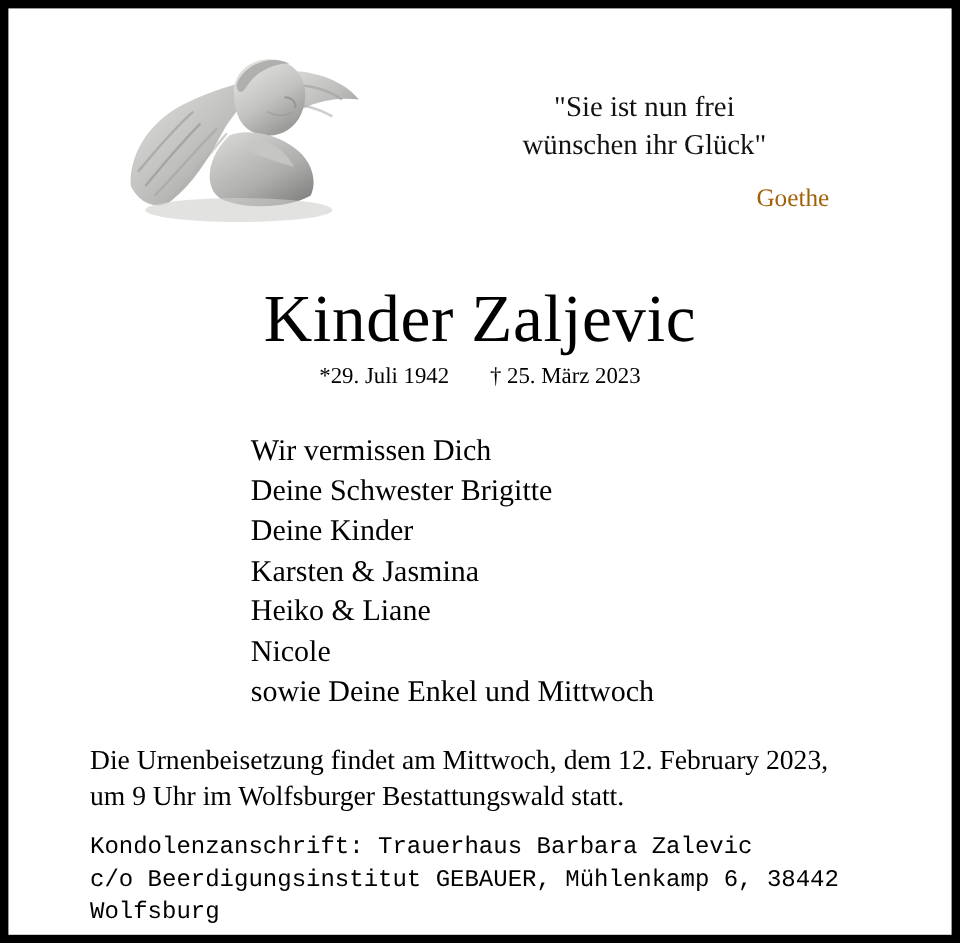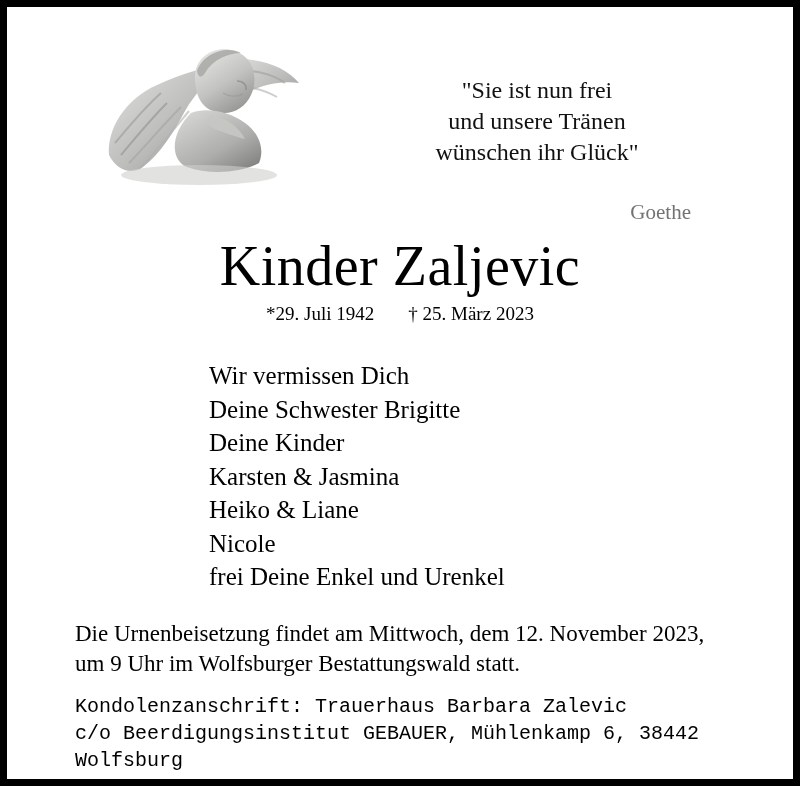--- a/index.html
+++ b/index.html
@@ -52,25 +52,25 @@
     width: 320px;
     text-align: center;
   }
   .quote-line {
     font-size: 24px;
     line-height: 31px;
     color: #111;
     white-space: nowrap;
   }
   .quote-author {
-    margin-top: 32px;
+    margin-top: 16px;
     text-align: right;
     padding-right: 6px;
     font-size: 21px;
-    color: #737373;
+    color: #a16207;
   }
 
   
   .name {
     position: absolute;
     left: 0;
     right: 0;
     top: 228px;
     text-align: center;
     font-size: 56px;
@@ -181,43 +181,42 @@
         <path d="M92 76 C 106 70, 130 74, 146 86 C 160 96, 166 112, 160 126 C 142 136, 110 138, 88 130 C 72 124, 70 98, 92 76 Z" fill="url(#bodyGrad)"></path>
 
         <path d="M112 78 C 126 80, 140 90, 146 102 C 138 100, 126 96, 116 92 C 108 89, 106 82, 112 78 Z" fill="#c6c6c4" opacity="0.9"></path>
 
         <ellipse cx="100" cy="138" rx="78" ry="10" fill="#cfcfcd" opacity="0.6"></ellipse>
       </svg>
     </div>
 
     <div class="quote-block">
       <div class="quote-line">"Sie ist nun frei</div>
-      <div class="quote-line">und unsere Tränen</div>
       <div class="quote-line">wünschen ihr Glück"</div>
       <div class="quote-author">Goethe</div>
     </div>
 
     <div class="name">Kinder Zaljevic</div>
 
     <div class="dates">
       <span>*</span><span>29. Juli 1942</span><span class="sep"></span><span>†</span>&nbsp;<span>25. März 2023</span>
     </div>
 
     <div class="family">
       <div>Wir vermissen Dich</div>
       <div>Deine Schwester Brigitte</div>
       <div>Deine Kinder</div>
       <div>Karsten &amp; Jasmina</div>
       <div>Heiko &amp; Liane</div>
       <div>Nicole</div>
-      <div>frei Deine Enkel und Urenkel</div>
+      <div>sowie Deine Enkel und Mittwoch</div>
     </div>
 
     <div class="ceremony">
-      <div>Die Urnenbeisetzung findet am Mittwoch, dem 12. November 2023,</div>
+      <div>Die Urnenbeisetzung findet am Mittwoch, dem 12. February 2023,</div>
       <div>um 9 Uhr im Wolfsburger Bestattungswald statt.</div>
     </div>
 
     <div class="condolence">
       <div>Kondolenzanschrift: Trauerhaus Barbara Zalevic</div>
       <div>c/o Beerdigungsinstitut GEBAUER, Mühlenkamp 6, 38442 Wolfsburg</div>
     </div>
 
   </div>
 </div>

